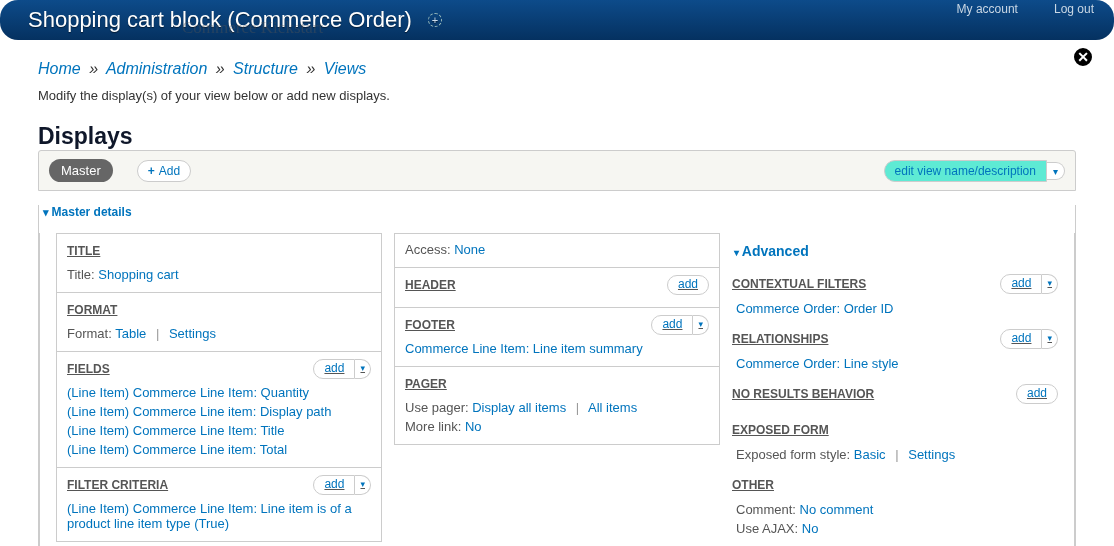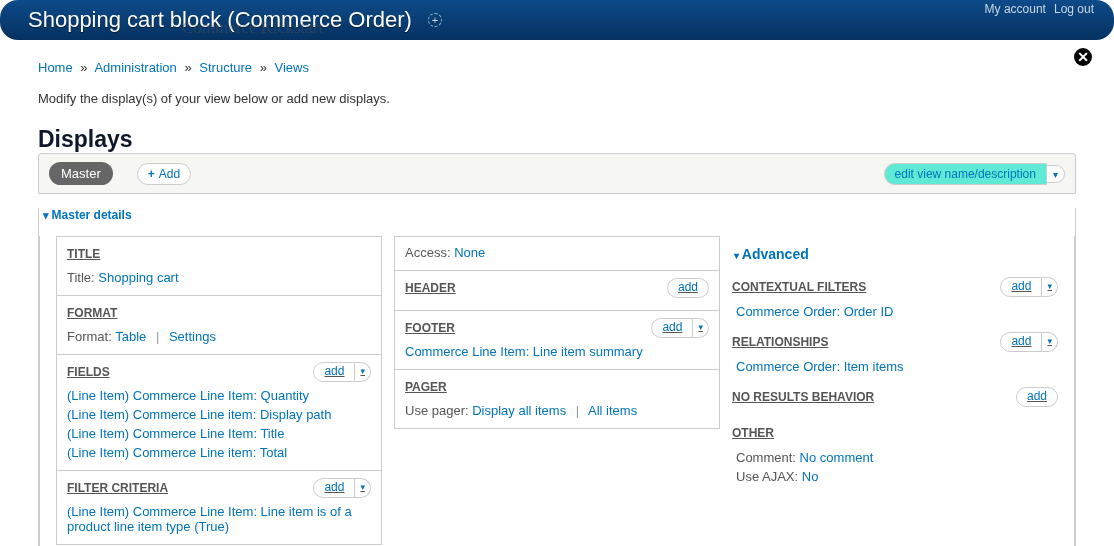--- a/index.html
+++ b/index.html
@@ -37,21 +37,21 @@
       height: 14px;
       border: 1px dashed #9bb;
       border-radius: 50%;
       color: #cde;
       font-size: 11px;
       line-height: 1;
       margin-left: 8px;
     }
     .topbar-right {
       display: flex;
-      gap: 8px;
+      gap: 36px;
       color: #a9b9c8;
       font-size: 12px;
       margin-top: -22px;
     }
     .topbar-right a { color: #c9d7e4; text-decoration: none; }
     .behind-logo {
       position: absolute;
       left: 182px;
       top: 18px;
       color: #555;
@@ -80,22 +80,23 @@
       justify-content: center;
       font-size: 14px;
       font-weight: bold;
       cursor: pointer;
       border: 2px solid #fff;
     }
     .content {
       padding: 20px 30px;
     }
     .breadcrumb {
-      font-size: 13px;
-      margin-bottom: 16px;
+      font-size: 16px;
+      margin-bottom: 10px;
+      font-style: italic;
     }
     .breadcrumb a { color: #0074bd; text-decoration: none; }
     .breadcrumb .sep { color: #333; margin: 0 4px; }
     .intro { margin-bottom: 20px; color: #333; }
     .displays-heading {
       font-size: 23px;
       font-weight: bold;
       color: #0f172a;
     }
     .displays-bar {
@@ -338,20 +339,24 @@
               <div class="prop-row"><a href="#">Commerce Line Item: Line item summary</a></div>
             </div>
             <div class="section">
               <div class="section-hdr">PAGER</div>
               <div class="prop-row">
                 <span class="label">Use pager:</span>
                 <a href="#">Display all items</a>
                 <span class="sep2">|</span>
                 <a href="#">All items</a>
               </div>
+              <div class="prop-row">
+                <span class="label">More link:</span>
+                <a href="#">No</a>
+              </div>
             </div>
           </div>
         </div>
 
         <div class="col col3">
           <div class="advanced-toggle">Advanced</div>
 
           <div class="section">
             <div class="section-hdr">
               <span>CONTEXTUAL FILTERS</span>
@@ -364,32 +369,41 @@
           </div>
 
           <div class="section">
             <div class="section-hdr">
               <span>RELATIONSHIPS</span>
               <span class="hdr-controls">
                 <button class="pill pill-left">add</button>
                   <button class="pill pill-right">▾</button>
               </span>
             </div>
-            <div class="prop-row"><a href="#">Commerce Order: Item items</a></div>
+            <div class="prop-row"><a href="#">Commerce Order: Line style</a></div>
           </div>
 
           <div class="section">
             <div class="section-hdr">
               <span>NO RESULTS BEHAVIOR</span>
               <span class="hdr-controls">
                 <button class="pill">add</button>
               </span>
             </div>
           </div>
 
+          <div class="section">
+            <div class="section-hdr">EXPOSED FORM</div>
+            <div class="prop-row">
+              <span class="label">Exposed form style:</span>
+              <a href="#">Basic</a>
+              <span class="sep2">|</span>
+              <a href="#">Settings</a>
+            </div>
+          </div>
 
           <div class="section">
             <div class="section-hdr">OTHER</div>
             <div class="prop-row">
               <span class="label">Comment:</span>
               <a href="#">No comment</a>
             </div>
             <div class="prop-row">
               <span class="label">Use AJAX:</span>
               <a href="#">No</a>

